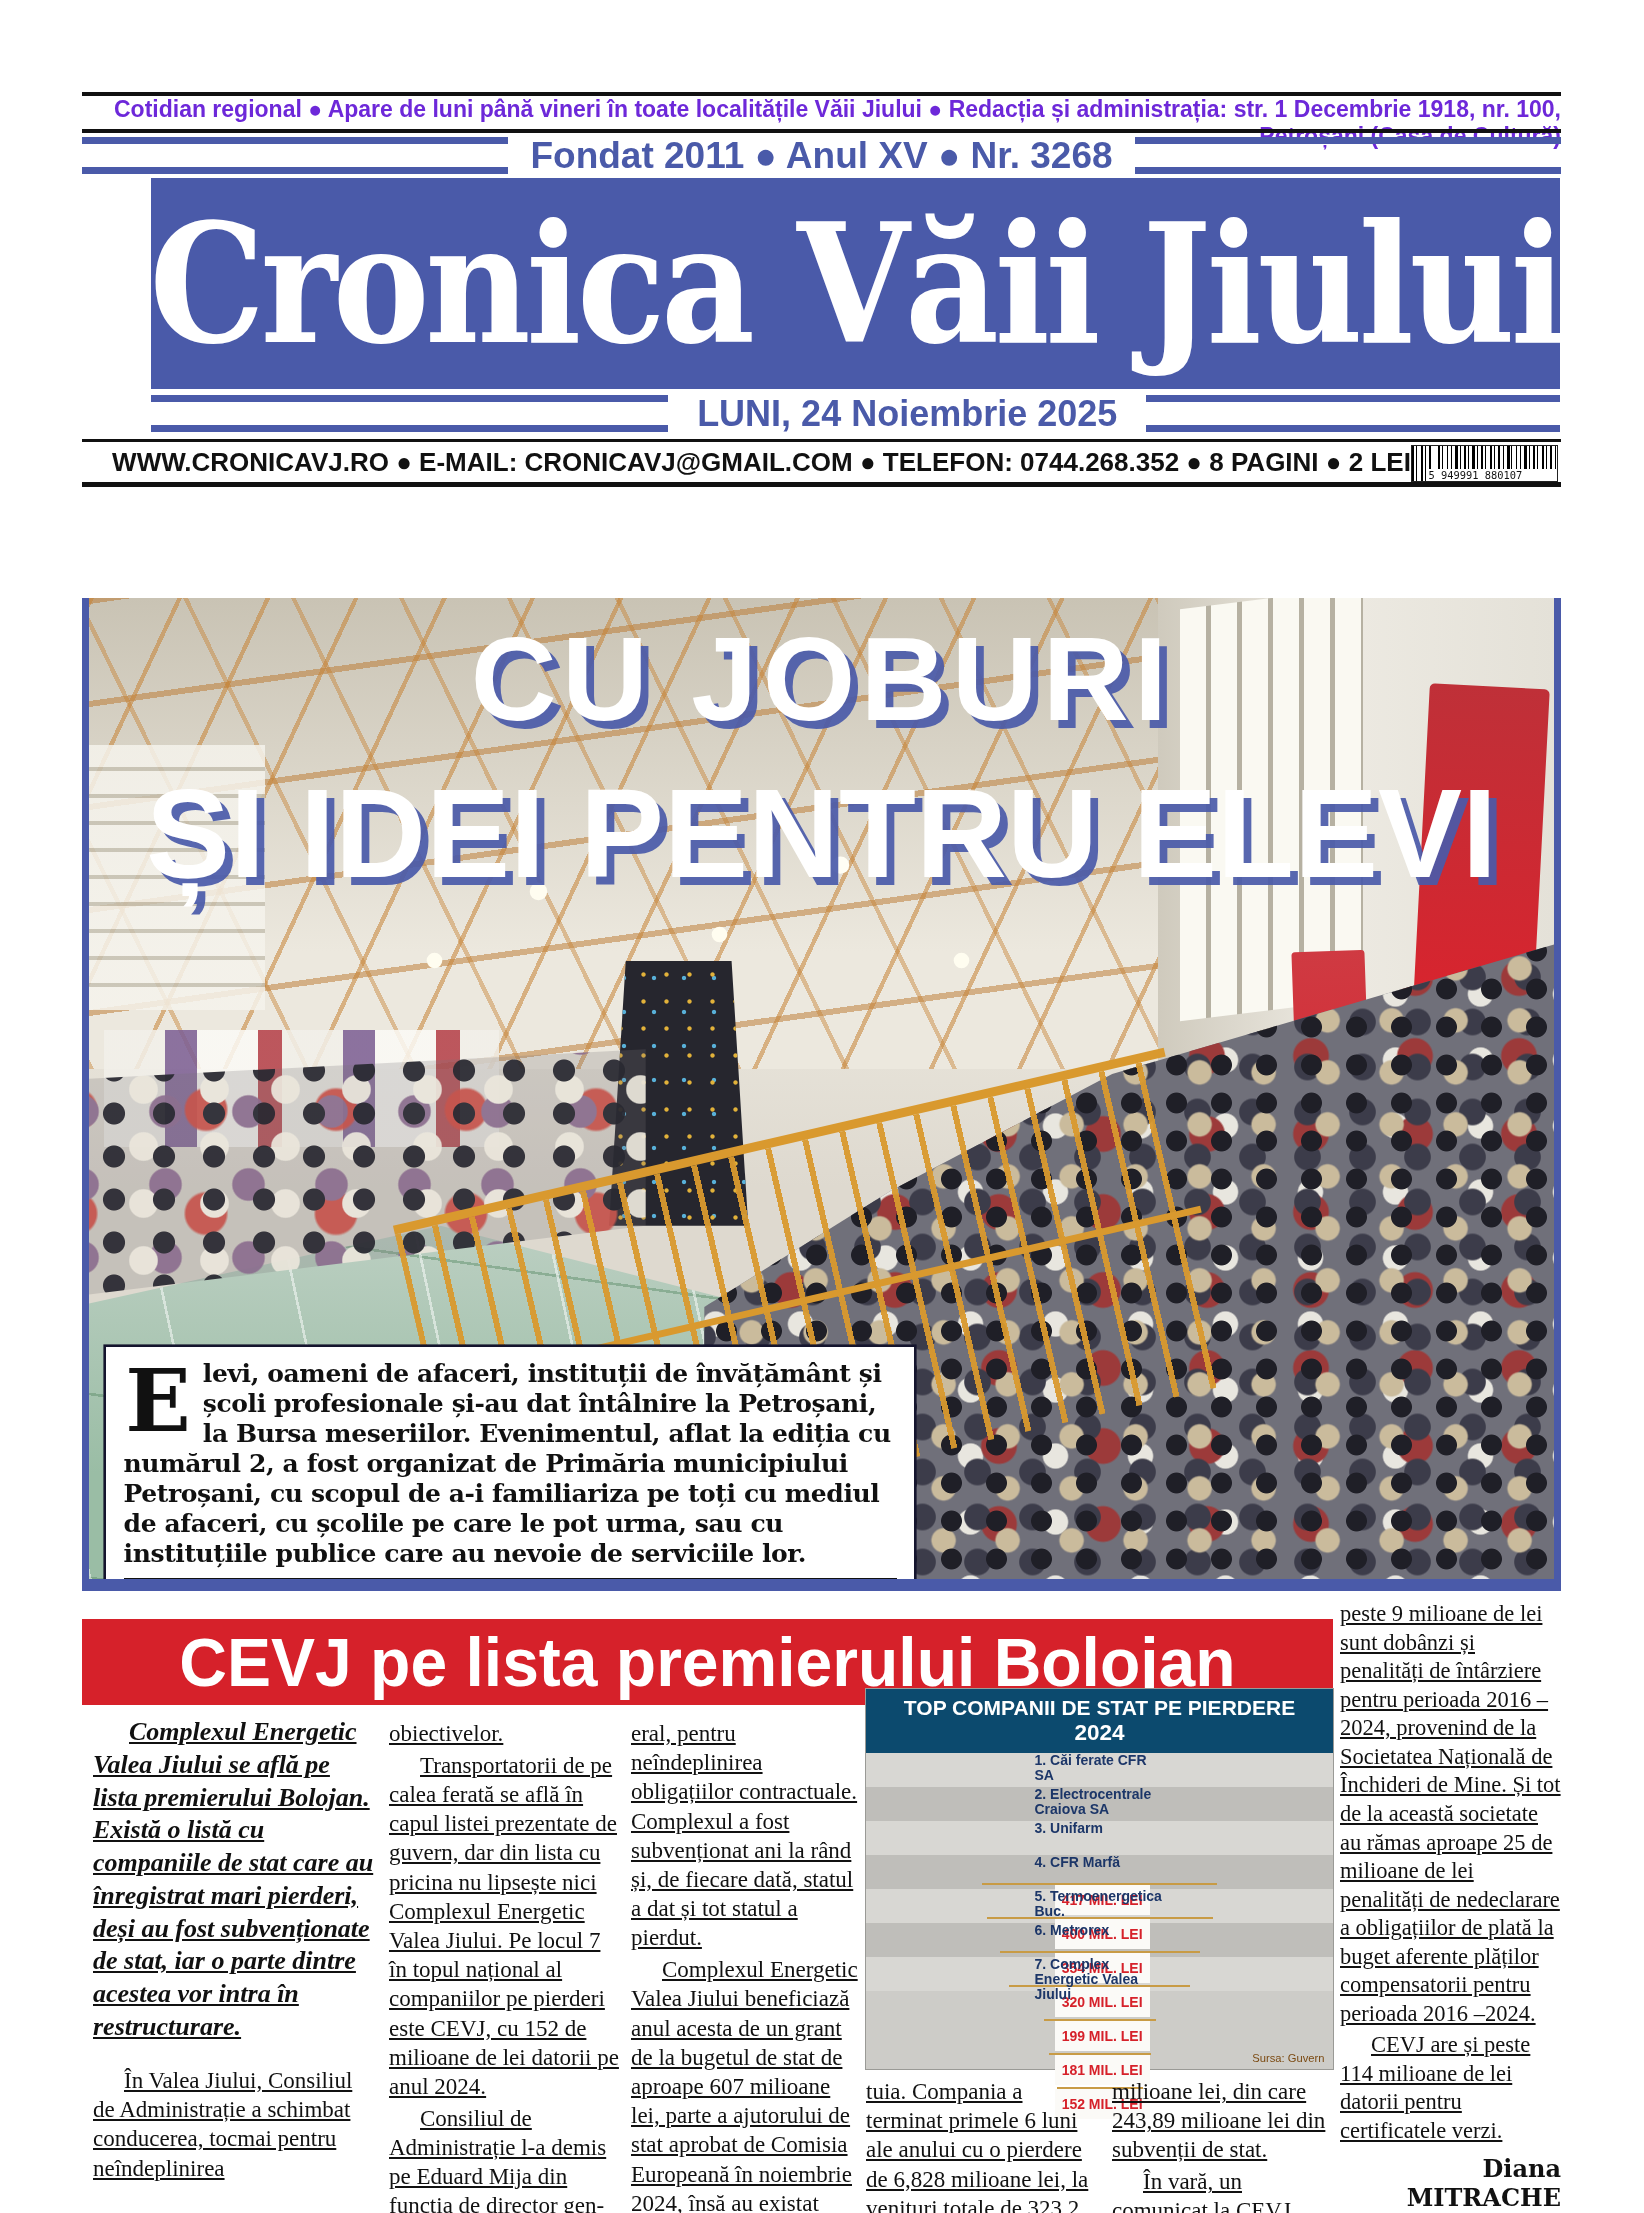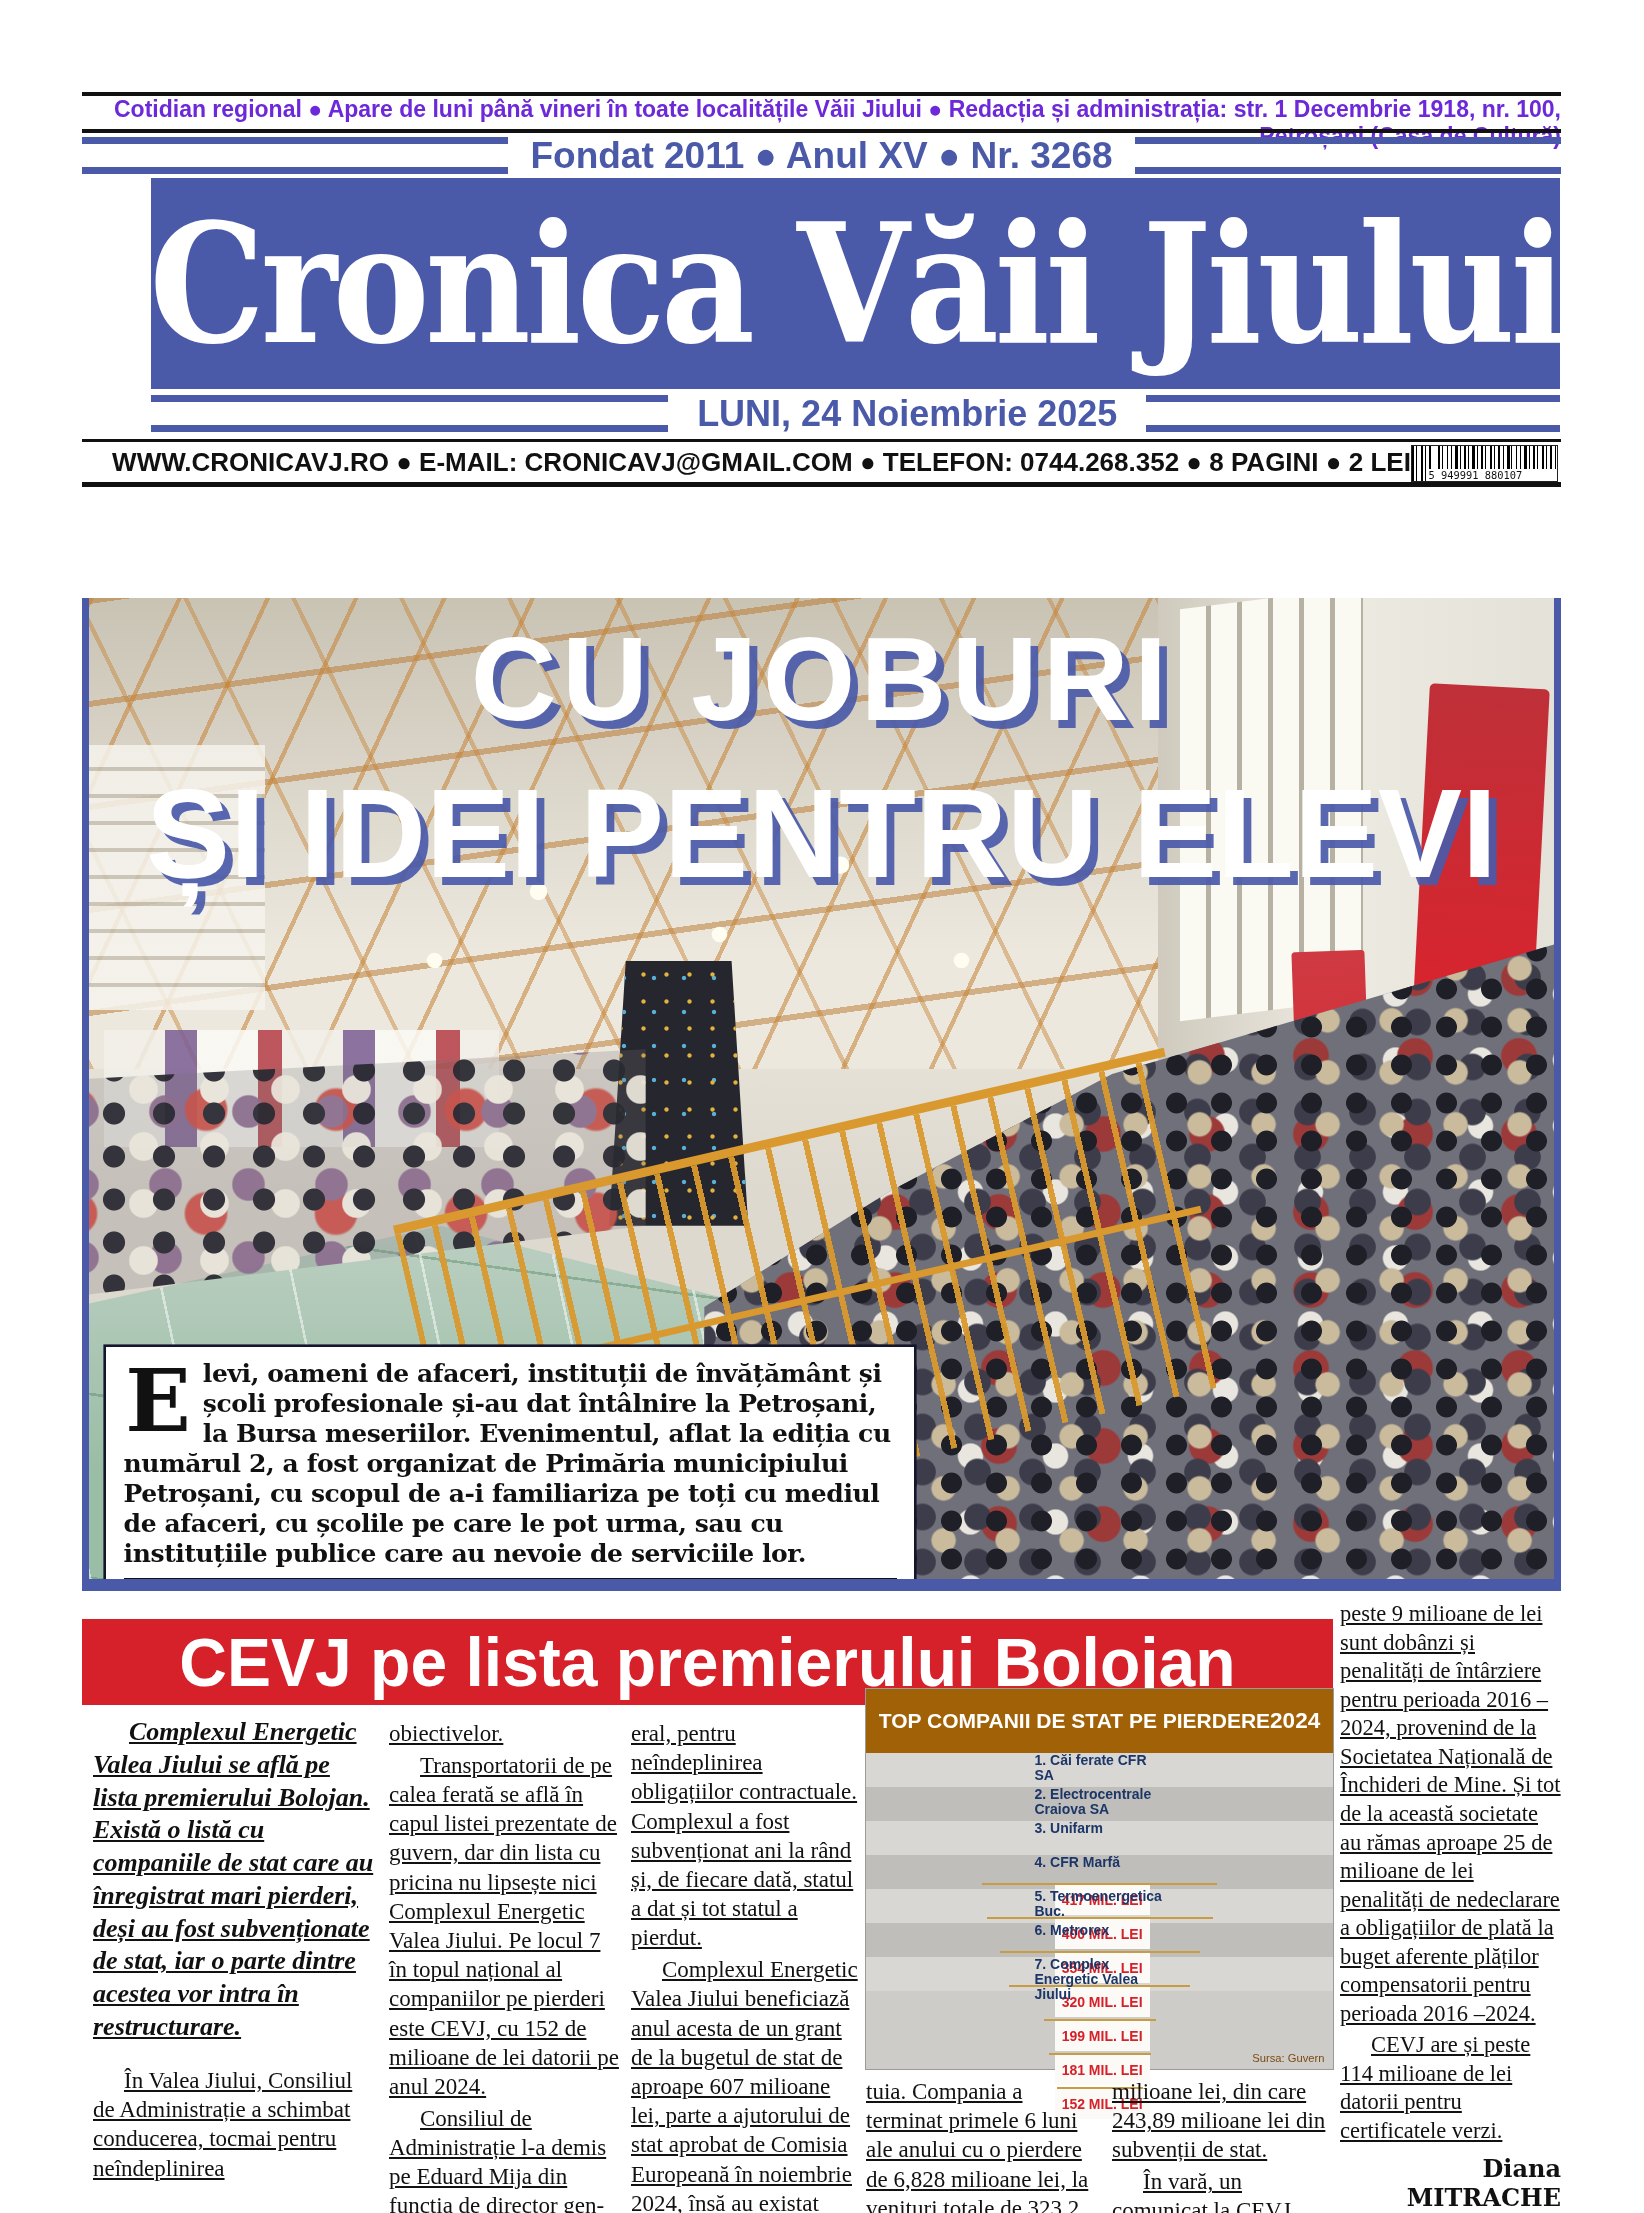--- a/index.html
+++ b/index.html
@@ -136,21 +136,21 @@
   .col2{left:389px;top:1719px;width:235px;}
   .col3{left:631px;top:1719px;width:232px;}
   .col4{left:866px;top:2077px;width:232px;}
   .col5{left:1112px;top:2077px;width:221px;}
   .col6{left:1340px;top:1600px;width:221px;font-size:22.5px;}
   .byline{text-align:right;font:bold 24px "DejaVu Serif",serif;margin-top:8.6px;}
 
   
   .chart{position:absolute;left:865px;top:1688px;width:469px;height:382px;box-sizing:border-box;
      background:#cdccc8;border:0.9px solid #9a9a96;}
-  .chart-header{height:64px;background:#a16207;color:#fff;display:flex;flex-direction:row;
+  .chart-header{height:64px;background:#0c4a6e;color:#fff;display:flex;flex-direction:column;
      align-items:center;justify-content:center;}
   .ch-line1{font:bold 21px "Liberation Sans",sans-serif;letter-spacing:0;}
   .ch-line2{font:bold 22.5px "Liberation Sans",sans-serif;}
   .chart-row{height:34px;display:flex;align-items:center;padding:0 5.2px;box-sizing:border-box;flex-direction:column;}
   .chart-rows .chart-row:nth-child(odd){background:#d8d7d3;}
   .chart-rows .chart-row:nth-child(even){background:#bfbeba;}
   .row-label{width:130px;flex:0 0 130px;font:bold 14px/1.08 "Liberation Sans",sans-serif;color:#1c3668;}
   .chart-bar{height:26px;background:#e8a23b;border:0.9px solid #c89b45;box-sizing:border-box;}
   .bar-value{margin-left:5.2px;background:#fbfaf7;color:#d6212a;padding:7px 7px;
      font:bold 14px "Liberation Sans",sans-serif;white-space:nowrap;}

